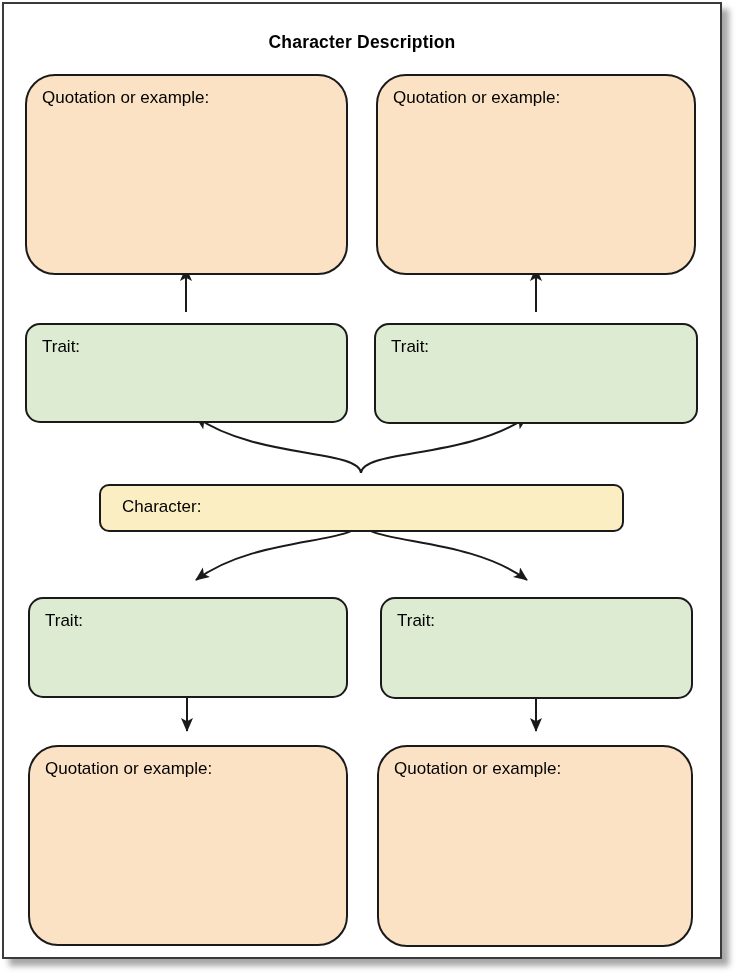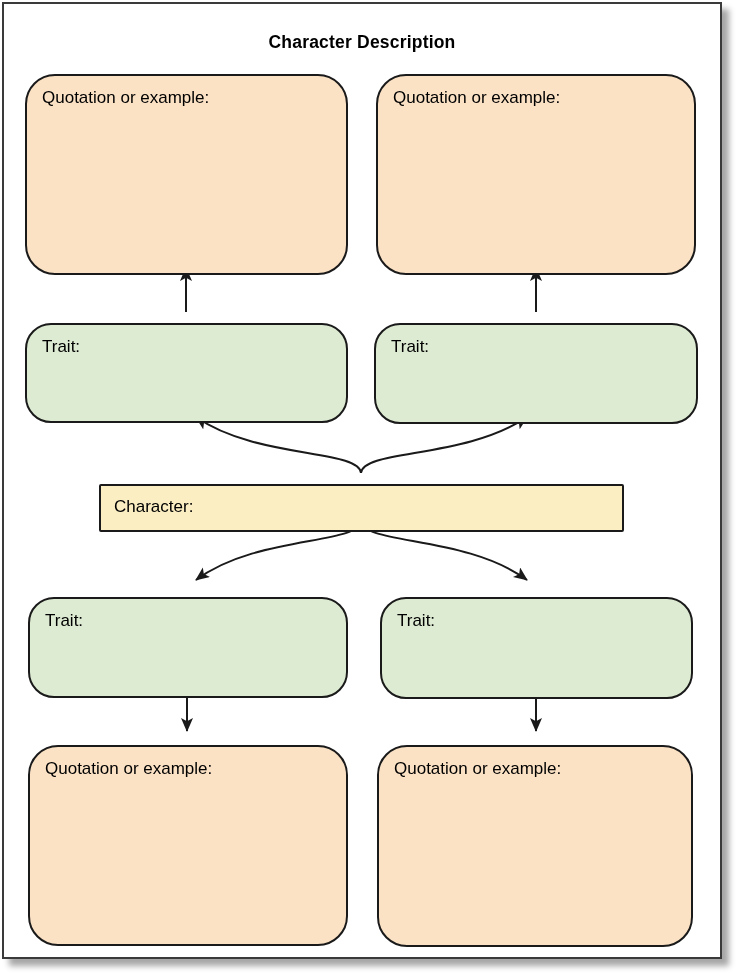--- a/index.html
+++ b/index.html
@@ -40,22 +40,22 @@
   .node {
     position: absolute;
     box-sizing: border-box;
     border: 2px solid #1a1a1a;
     font-size: 17px;
     color: #000000;
     padding: 12px 15px;
     margin-top: 11px;
   }
   .node.quote  { border-radius: 30px; }
-  .node.trait  { border-radius: 26px; }
-  .node.center { border-radius: 2px; padding: 11px 13px; }
+  .node.trait  { border-radius: 15px; }
+  .node.center { border-radius: 10px; padding: 11px 21px; }
 
   .quote-tl { left: 25px;  top: 63px;  width: 323px; height: 201px; }
   .quote-tr { left: 376px; top: 63px;  width: 320px; height: 201px; }
   .trait-tl { left: 25px;  top: 312px; width: 323px; height: 100px; }
   .trait-tr { left: 374px; top: 312px; width: 324px; height: 101px; }
   .char-box { left: 99px;  top: 473px; width: 525px; height: 48px;  }
   .trait-bl { left: 28px;  top: 586px; width: 320px; height: 101px; }
   .trait-br { left: 380px; top: 586px; width: 313px; height: 102px; }
   .quote-bl { left: 28px;  top: 734px; width: 320px; height: 201px; }
   .quote-br { left: 377px; top: 734px; width: 316px; height: 202px; }

